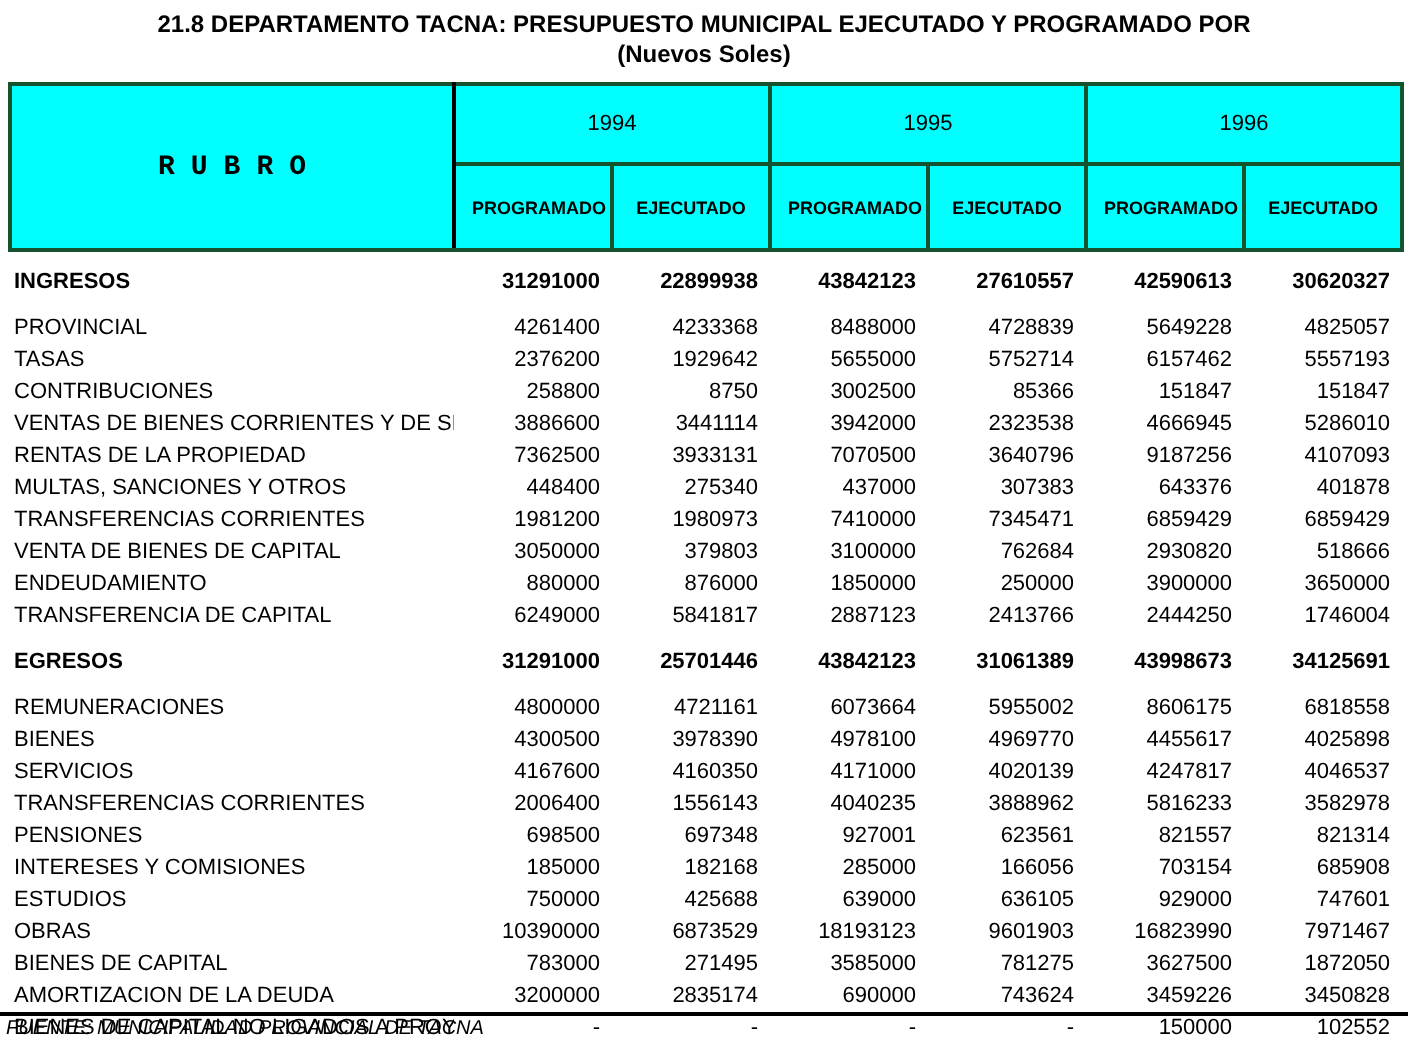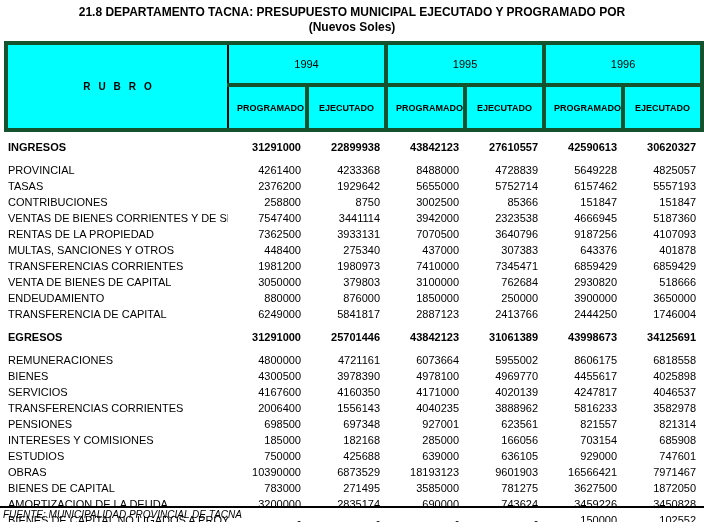--- a/index.html
+++ b/index.html
@@ -21,32 +21,33 @@
     line-height: 15px;
   }
   table.budget {
     border-collapse: collapse;
     table-layout: fixed;
     width: 696px;
     margin: 6px 4px 0 4px;
   }
   thead th {
     background: #00ffff;
-    border: 4px solid #14532d;
+    border: 2px solid #14532d;
     font-size: 9px;
     font-weight: bold;
     text-align: center;
     padding: 8px;
   }
   thead { border: 2px solid #000000; }
   th.rubro {
-    font-size: 10px;
+    font-size: 14px;
     letter-spacing: 8px;
     text-indent: 8px;
     border-right: 2px solid #000000;
+    font-family: Liberation Mono, monospace;
   }
   th.year {
     font-size: 11px;
     font-weight: normal;
     height: 22px;
     border-bottom: 1px solid #000000;
   }
   th.year-start { border-left: 2px solid #000000; }
   th.sub { height: 25px; }
   th.sub.group-start { border-left: 2px solid #000000; }
@@ -141,26 +142,26 @@
           <td class="label">CONTRIBUCIONES</td>
           <td class="num">258800</td>
           <td class="num">8750</td>
           <td class="num">3002500</td>
           <td class="num">85366</td>
           <td class="num">151847</td>
           <td class="num">151847</td>
         </tr>
         <tr class="item-row">
           <td class="label">VENTAS DE BIENES CORRIENTES Y DE SERV.</td>
-          <td class="num">7547400</td>
+          <td class="num">3886600</td>
           <td class="num">3441114</td>
           <td class="num">3942000</td>
           <td class="num">2323538</td>
           <td class="num">4666945</td>
-          <td class="num">5187360</td>
+          <td class="num">5286010</td>
         </tr>
         <tr class="item-row">
           <td class="label">RENTAS DE LA PROPIEDAD</td>
           <td class="num">7362500</td>
           <td class="num">3933131</td>
           <td class="num">7070500</td>
           <td class="num">3640796</td>
           <td class="num">9187256</td>
           <td class="num">4107093</td>
         </tr>
@@ -280,21 +281,21 @@
           <td class="num">636105</td>
           <td class="num">929000</td>
           <td class="num">747601</td>
         </tr>
         <tr class="item-row">
           <td class="label">OBRAS</td>
           <td class="num">10390000</td>
           <td class="num">6873529</td>
           <td class="num">18193123</td>
           <td class="num">9601903</td>
-          <td class="num">16566421</td>
+          <td class="num">16823990</td>
           <td class="num">7971467</td>
         </tr>
         <tr class="item-row">
           <td class="label">BIENES DE CAPITAL</td>
           <td class="num">783000</td>
           <td class="num">271495</td>
           <td class="num">3585000</td>
           <td class="num">781275</td>
           <td class="num">3627500</td>
           <td class="num">1872050</td>

